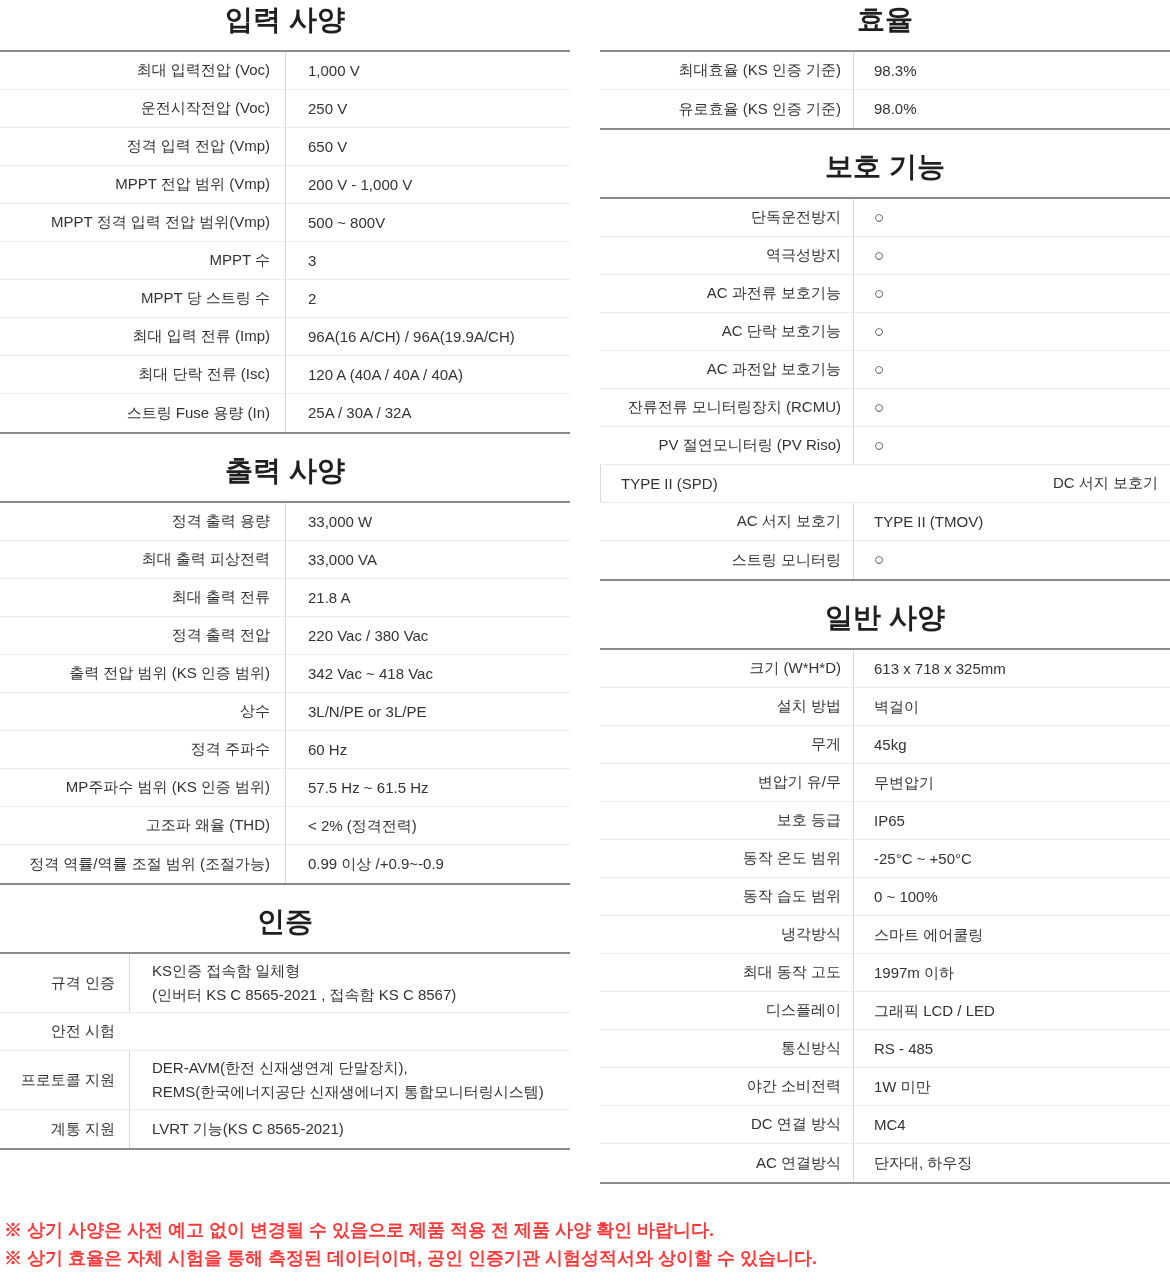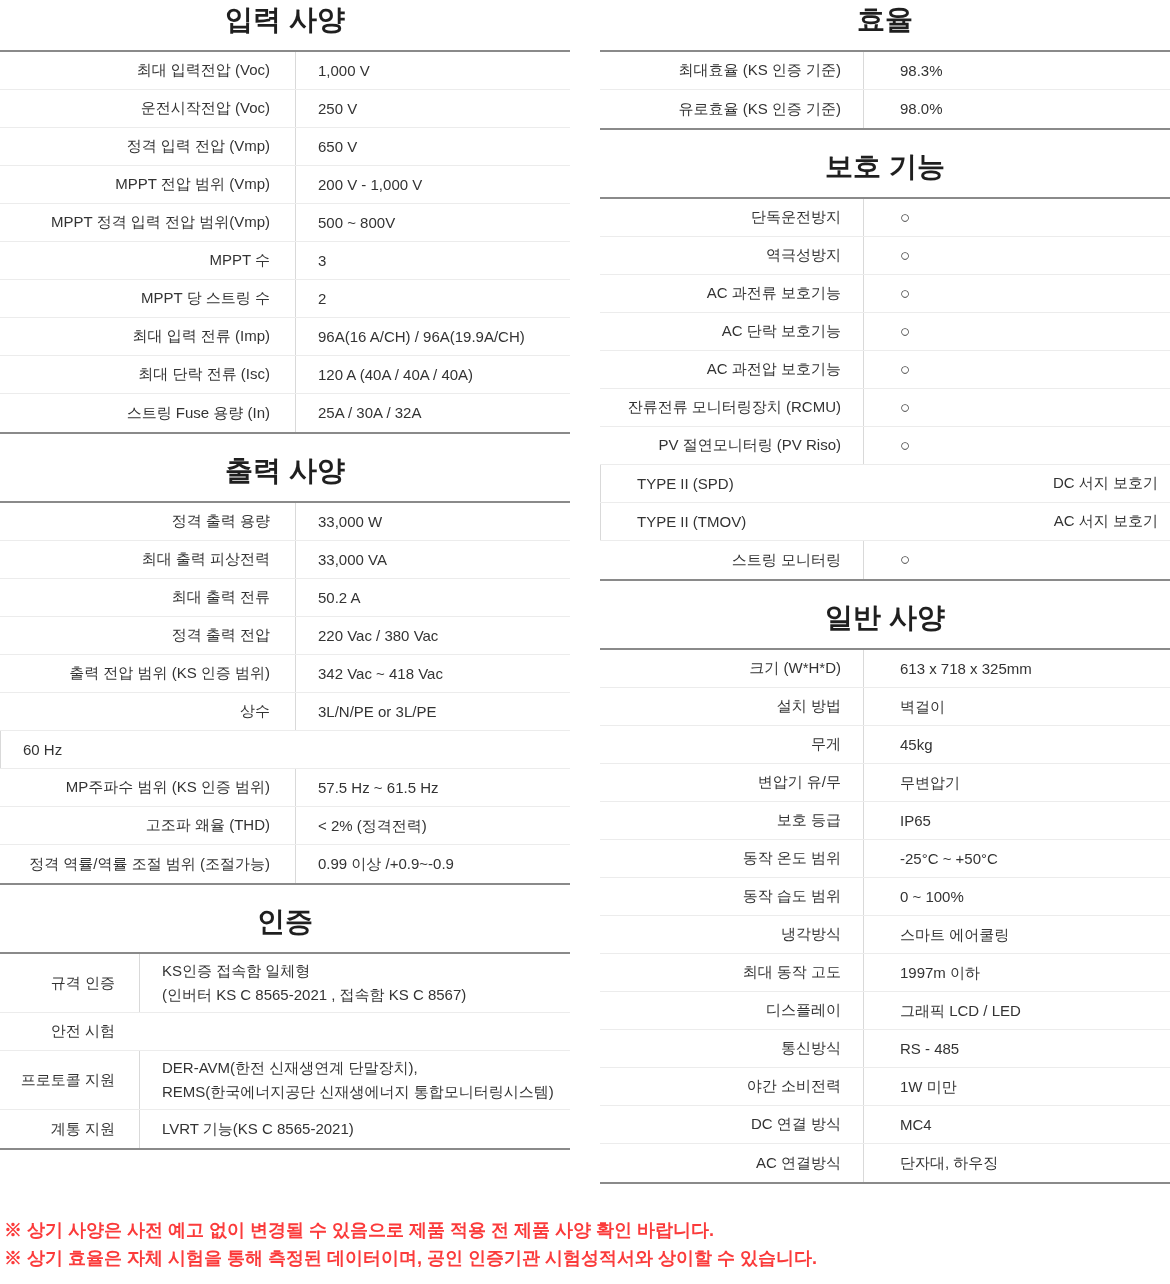--- a/index.html
+++ b/index.html
@@ -31,21 +31,20 @@
   .spec-table {
     border-top: 2px solid #8a8a8a;
     border-bottom: 2px solid #8a8a8a;
   }
   .spec-row {
     display: flex;
     align-items: stretch;
     min-height: 38px;
     border-bottom: 1px solid #ececec;
     box-sizing: border-box;
-    gap: 10px;
   }
   .spec-row:last-child { border-bottom: none; }
 
   .cell {
     box-sizing: border-box;
     font-size: 15px;
     color: #333333;
   }
   .cell.label {
     width: 285px;
@@ -69,21 +68,21 @@
     white-space: nowrap;
   }
   .cell.value.circle { font-size: 17px; color: #444444; }
   .value-line { line-height: 24px; }
 
   
   .section-certification .cell.label { width: 129px; padding-right: 14px; }
 
   
   .col-right .cell.label { width: 253px; padding-right: 12px; }
-  .col-right .cell.value { padding-left: 36px; }
+  .col-right .cell.value { padding-left: 20px; }
 
   .footnotes { margin-top: 32px; padding-left: 4px; }
   .footnote {
     color: #fb3b3b;
     font-size: 18px;
     font-weight: 700;
     line-height: 28px;
     white-space: nowrap;
   }
 </style>
@@ -144,35 +143,36 @@
             <div class="spec-row">
               <div class="cell label">정격 출력 용량</div>
               <div class="cell value">33,000 W</div>
             </div>
             <div class="spec-row">
               <div class="cell label">최대 출력 피상전력</div>
               <div class="cell value">33,000 VA</div>
             </div>
             <div class="spec-row">
               <div class="cell label">최대 출력 전류</div>
-              <div class="cell value">50.2 A</div>
+              <div class="cell value">21.8 A</div>
             </div>
             <div class="spec-row">
               <div class="cell label">정격 출력 전압</div>
               <div class="cell value">220 Vac / 380 Vac</div>
             </div>
             <div class="spec-row">
               <div class="cell label">출력 전압 범위 (KS 인증 범위)</div>
               <div class="cell value">342 Vac ~ 418 Vac</div>
             </div>
             <div class="spec-row">
               <div class="cell label">상수</div>
               <div class="cell value">3L/N/PE or 3L/PE</div>
             </div>
             <div class="spec-row">
+              <div class="cell label">정격 주파수</div>
               <div class="cell value">60 Hz</div>
             </div>
             <div class="spec-row">
               <div class="cell label">MP주파수 범위 (KS 인증 범위)</div>
               <div class="cell value">57.5 Hz ~ 61.5 Hz</div>
             </div>
             <div class="spec-row">
               <div class="cell label">고조파 왜율 (THD)</div>
               <div class="cell value">&lt; 2% (정격전력)</div>
             </div>
@@ -252,22 +252,22 @@
             </div>
             <div class="spec-row">
               <div class="cell label">PV 절연모니터링 (PV Riso)</div>
               <div class="cell value circle">○</div>
             </div>
             <div class="spec-row">
               <div class="cell value">TYPE II (SPD)</div>
               <div class="cell label">DC 서지 보호기</div>
             </div>
             <div class="spec-row">
+              <div class="cell label">AC 서지 보호기</div>
               <div class="cell value">TYPE II (TMOV)</div>
-              <div class="cell label">AC 서지 보호기</div>
             </div>
             <div class="spec-row">
               <div class="cell label">스트링 모니터링</div>
               <div class="cell value circle">○</div>
             </div>
           </div>
         </section>
         <section class="spec-section section-general-spec">
           <h2 class="section-title">일반 사양</h2>
           <div class="spec-table">

